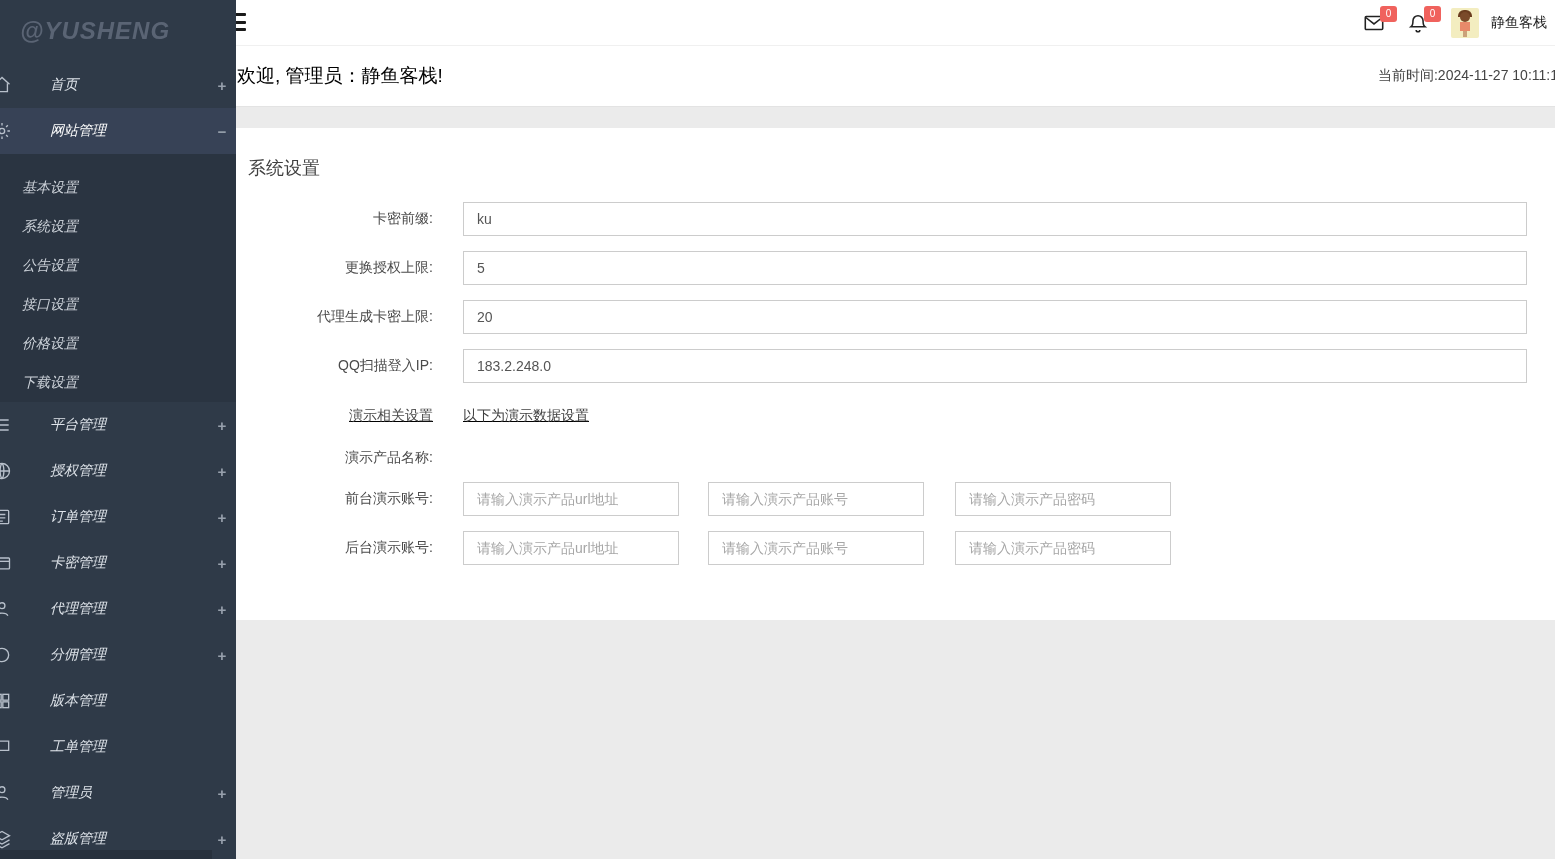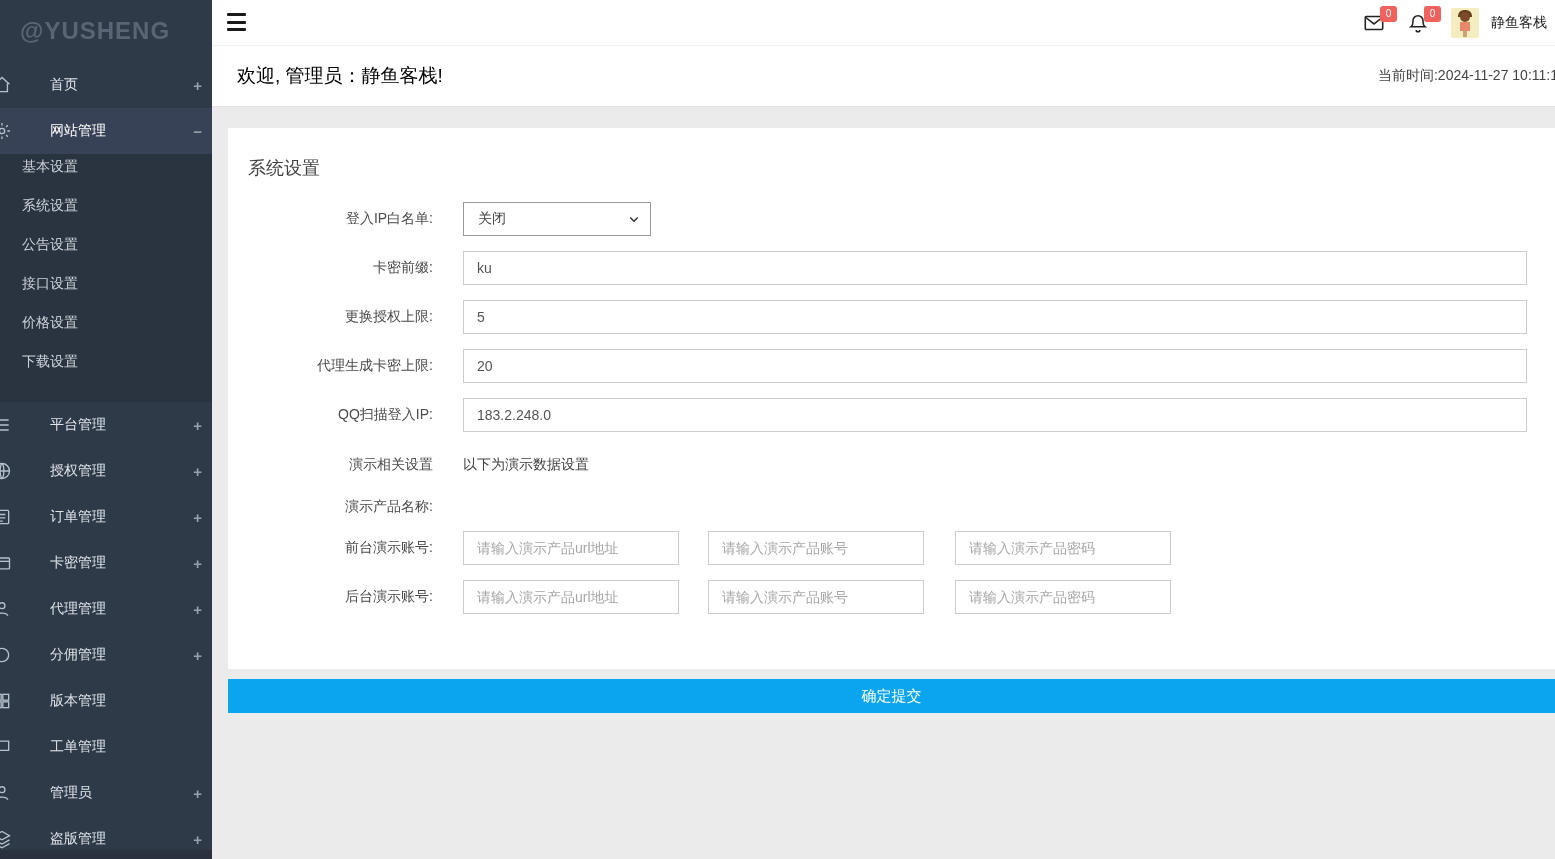--- a/index.html
+++ b/index.html
@@ -1,34 +1,34 @@
 <!DOCTYPE html>
 <html><head>
 <meta charset="utf-8">
 <style>
   * { margin:0; padding:0; box-sizing:border-box; }
   html,body { width:1555px; height:859px; overflow:hidden;
     font-family:"Liberation Sans","DejaVu Sans",sans-serif; background:#ebebeb; }
 
   
-  .sidebar { position:absolute; left:0; top:0; width:212px; height:859px;
-    background:#2f3a48; overflow:hidden; z-index:5; }
+  .sidebar { position:absolute; left:0; top:0; width:236px; height:859px;
+    background:#2f3a48; overflow:hidden; z-index:5;font-style:italic; }
   .logo { height:62px; display:flex; align-items:center; padding-left:20px;
     color:#5a6474; font-size:24px; font-weight:bold; letter-spacing:1px; }
   .nav-item { position:relative; height:46px; display:flex; align-items:center;
     color:#dfe4ea; font-size:14px; cursor:pointer;padding-left:28px; }
   .nav-item.active { background:#374256; color:#fff; }
   .nav-icon { position:absolute; left:-8px; top:50%; transform:translateY(-50%);
     width:20px; height:20px; color:#b8c0cb; }
   .nav-icon svg { width:20px; height:20px; display:block; }
   .nav-label { margin-left:22px; }
   .nav-expand { position:absolute; right:10px; color:#97a0ac; font-size:15px;
     font-weight:bold; }
   .submenu { background:#2a3441; padding:4px 0 10px 0; }
-  .submenu-item { height:39px; display:flex; align-items:flex-start; padding-left:22px;
+  .submenu-item { height:39px; display:flex; align-items:flex-end; padding-left:22px;
     color:#cdd3da; font-size:14px; cursor:pointer; }
   .sidebar-bottom-strip { position:absolute; bottom:0; left:0; width:212px;
     height:9px; background:#28313d; }
 
   
   .main { position:absolute; left:212px; top:0; width:1343px; height:859px; }
   .topbar { height:46px; background:#fff; border-bottom:1px solid #f0f0f0;
     position:relative; }
   .hamburger { position:absolute; left:15px; top:13px; width:19px; height:18px;
     cursor:pointer; display:flex; flex-direction:column; justify-content:space-between; }
@@ -285,29 +285,20 @@
 
   <div class="welcomebar">
     <span class="welcome-text">欢迎, 管理员：静鱼客栈!</span>
     <span class="current-time">当前时间:2024-11-27 10:11:1</span>
   </div>
 
   <div class="content">
     <div class="panel">
       <div class="panel-title">系统设置</div>
 
-      <div class="form-row">
-        <span class="form-label">登入IP白名单:</span>
-        <div class="ctrl-select w-select-sm">
-          <span>关闭</span>
-          <svg class="chev" viewBox="0 0 16 16" fill="none" stroke="currentColor" stroke-width="2">
-              <path d="M3 6l5 5 5-5"></path>
-            </svg>
-        </div>
-      </div>
 
       <div class="form-row">
         <span class="form-label">卡密前缀:</span>
         <input class="ctrl-text w-full" type="text" value="ku" style="">
       </div>
 
 
       <div class="form-row">
         <span class="form-label">更换授权上限:</span>
         <input class="ctrl-text w-full" type="text" value="5" style="">
@@ -316,21 +307,21 @@
       <div class="form-row">
         <span class="form-label">代理生成卡密上限:</span>
         <input class="ctrl-text w-full" type="text" value="20" style="">
       </div>
 
       <div class="form-row">
         <span class="form-label">QQ扫描登入IP:</span>
         <input class="ctrl-text w-full" type="text" value="183.2.248.0" style="">
       </div>
 
-      <div class="form-row" style="margin-top:24px; margin-bottom:24px;">
+      <div class="form-row" style="margin-top:24px; margin-bottom:24px;text-decoration:underline;">
         <span class="form-label">演示相关设置</span>
         <span class="static-note">以下为演示数据设置</span>
       </div>
 
       <div class="form-row">
         <span class="form-label">演示产品名称:</span>
       </div>
 
       <div class="form-row">
         <span class="form-label">前台演示账号:</span>
@@ -340,15 +331,14 @@
       </div>
 
       <div class="form-row">
         <span class="form-label">后台演示账号:</span>
         <input class="ctrl-text w-sm gap29" type="text" placeholder="请输入演示产品url地址" style="">
         <input class="ctrl-text w-sm gap31" type="text" placeholder="请输入演示产品账号" style="">
         <input class="ctrl-text w-sm" type="text" placeholder="请输入演示产品密码" style="">
       </div>
     </div>
 
-    <button class="submit-btn">确定提交</button>
   </div>
 </div>
 
 </body></html>

